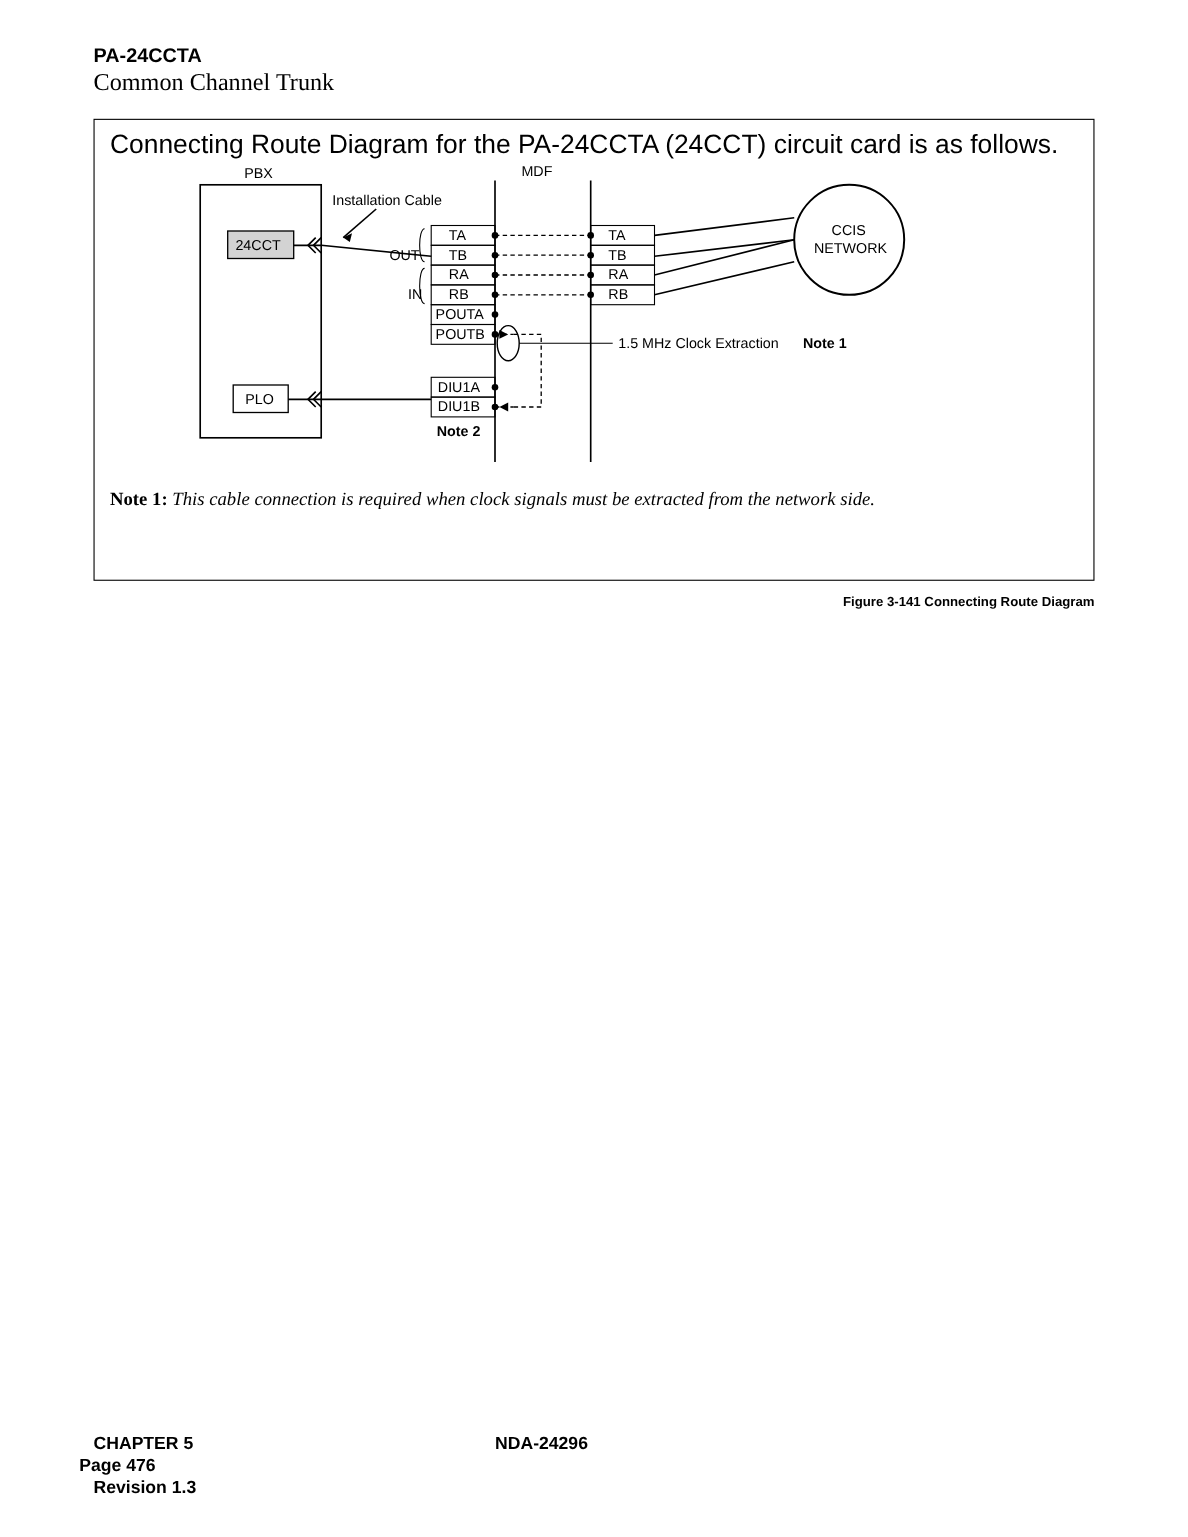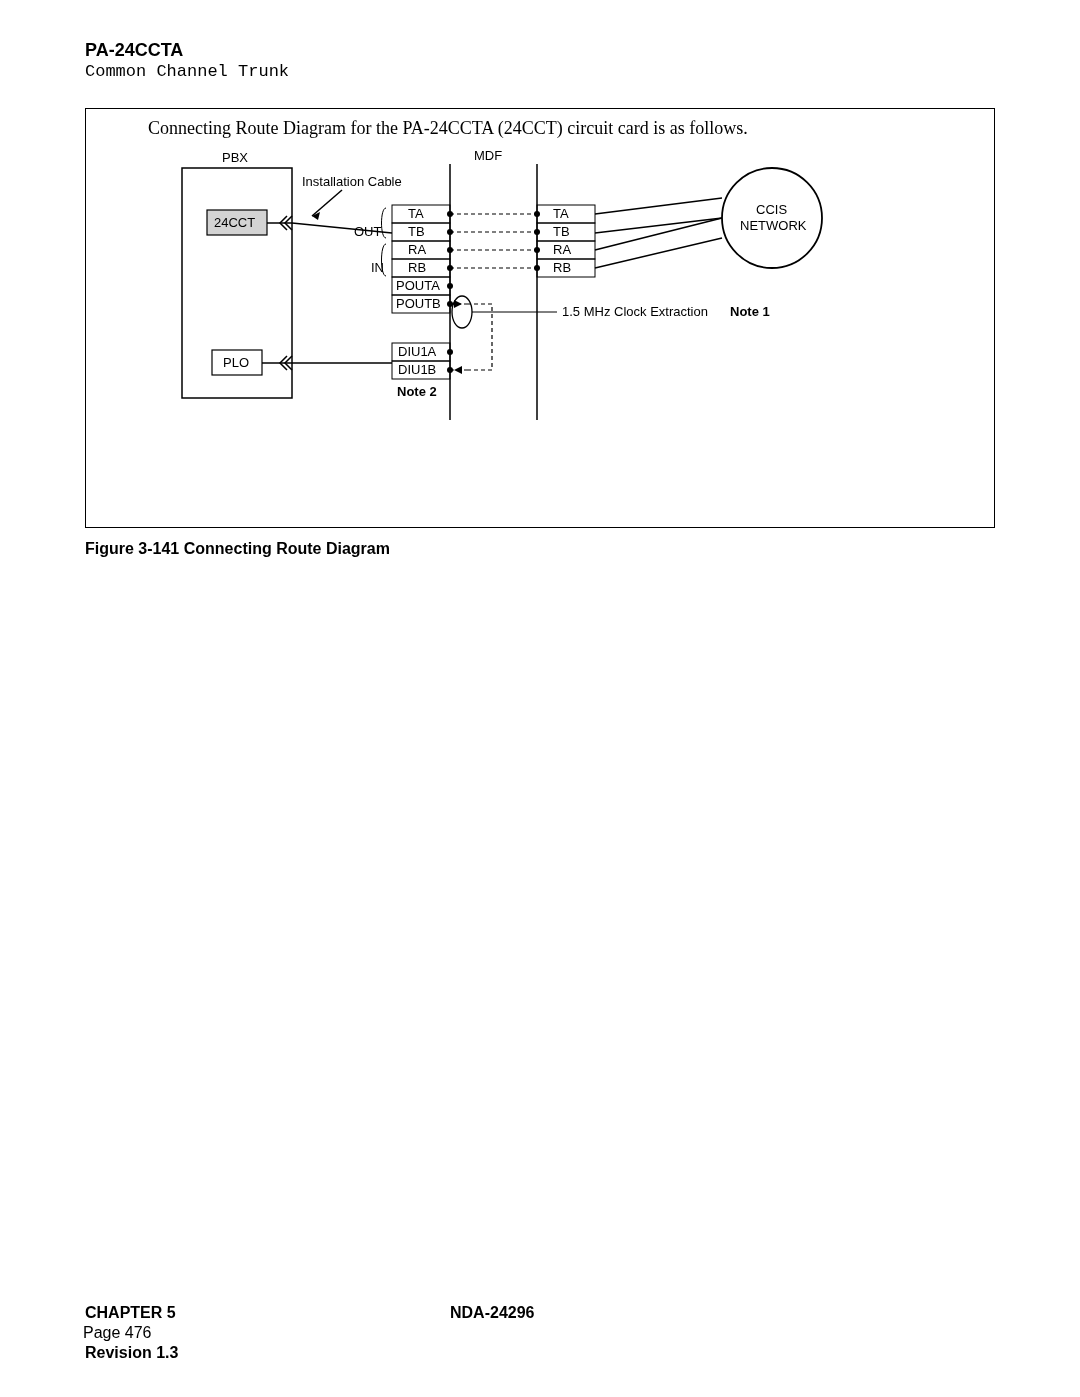--- a/index.html
+++ b/index.html
@@ -18,37 +18,36 @@
   }
   .hdr-code {
     position: absolute;
     left: 85px; top: 40px;
     font-weight: bold;
     font-size: 18px;
   }
   .hdr-sub {
     position: absolute;
     left: 85px; top: 62px;
-    font-size: 17px;
-    font-family: Liberation Mono, monospace;
+    font-size: 22px;
+    font-family: Liberation Serif, serif;
   }
   .fig-frame {
     position: absolute;
     left: 85px; top: 108px;
     width: 910px; height: 420px;
     border: 1.5px solid #000;
     box-sizing: border-box;
   }
   .fig-intro {
     position: absolute;
     left: 100px; top: 118px;
     width: 880px;
-    font-family: Liberation Serif, serif;
-    font-size: 18px;
-    margin-left: 48px;
+    font-family: Liberation Sans, sans-serif;
+    font-size: 24px;
   }
   .svg-holder {
     position: absolute;
     left: 112px; top: 148px;
     width: 880px; height: 280px;
   }
   .note-line1 {
     position: absolute;
     left: 100px; top: 444px;
     width: 880px;
@@ -70,35 +69,35 @@
     font-weight: bold;
   }
   .chap-link {
     color: #1155cc;
     font-style: italic;
   }
   .fig-caption {
     position: absolute;
     left: 85px; top: 540px;
     width: 910px;
-    text-align: left;
+    text-align: right;
     font-family: Arial, Helvetica, sans-serif;
     font-weight: bold;
-    font-size: 16px;
+    font-size: 12px;
   }
   .ftr-chapter {
     position: absolute;
     left: 85px; bottom: 75px;
     font-weight: bold;
     font-size: 16px;
   }
   .ftr-page {
     position: absolute;
-    left: 83px; bottom: 55px;
-    font-weight: normal;
+    left: 72px; bottom: 55px;
+    font-weight: bold;
     font-size: 16px;
   }
   .ftr-rev {
     position: absolute;
     left: 85px; bottom: 35px;
     font-weight: bold;
     font-size: 16px;
   }
   .ftr-doc {
     position: absolute;
@@ -225,20 +224,24 @@
       <circle cx="660" cy="70" r="50" fill="none" stroke="black" stroke-width="1.8"></circle>
       <text x="644" y="66">CCIS</text>
       <text x="628" y="82">NETWORK</text>
 
       <line x1="360" y1="164" x2="445" y2="164" stroke="black" stroke-width="1"></line>
       <text x="450" y="168">1.5 MHz Clock Extraction</text>
       <text x="618" y="168" class="bold">Note 1</text>
     </svg>
   </div>
 
+  <div class="note-line1">
+    <b>Note 1:</b>
+    <span>This cable connection is required when clock signals must be extracted from the network side.</span>
+  </div>
 
   <div class="fig-caption">Figure 3-141   Connecting Route Diagram</div>
 
   <div class="ftr-chapter">CHAPTER 5</div>
   <div class="ftr-page">Page 476</div>
   <div class="ftr-rev">Revision 1.3</div>
   <div class="ftr-doc">NDA-24296</div>
 </div>
 
 </body></html>

